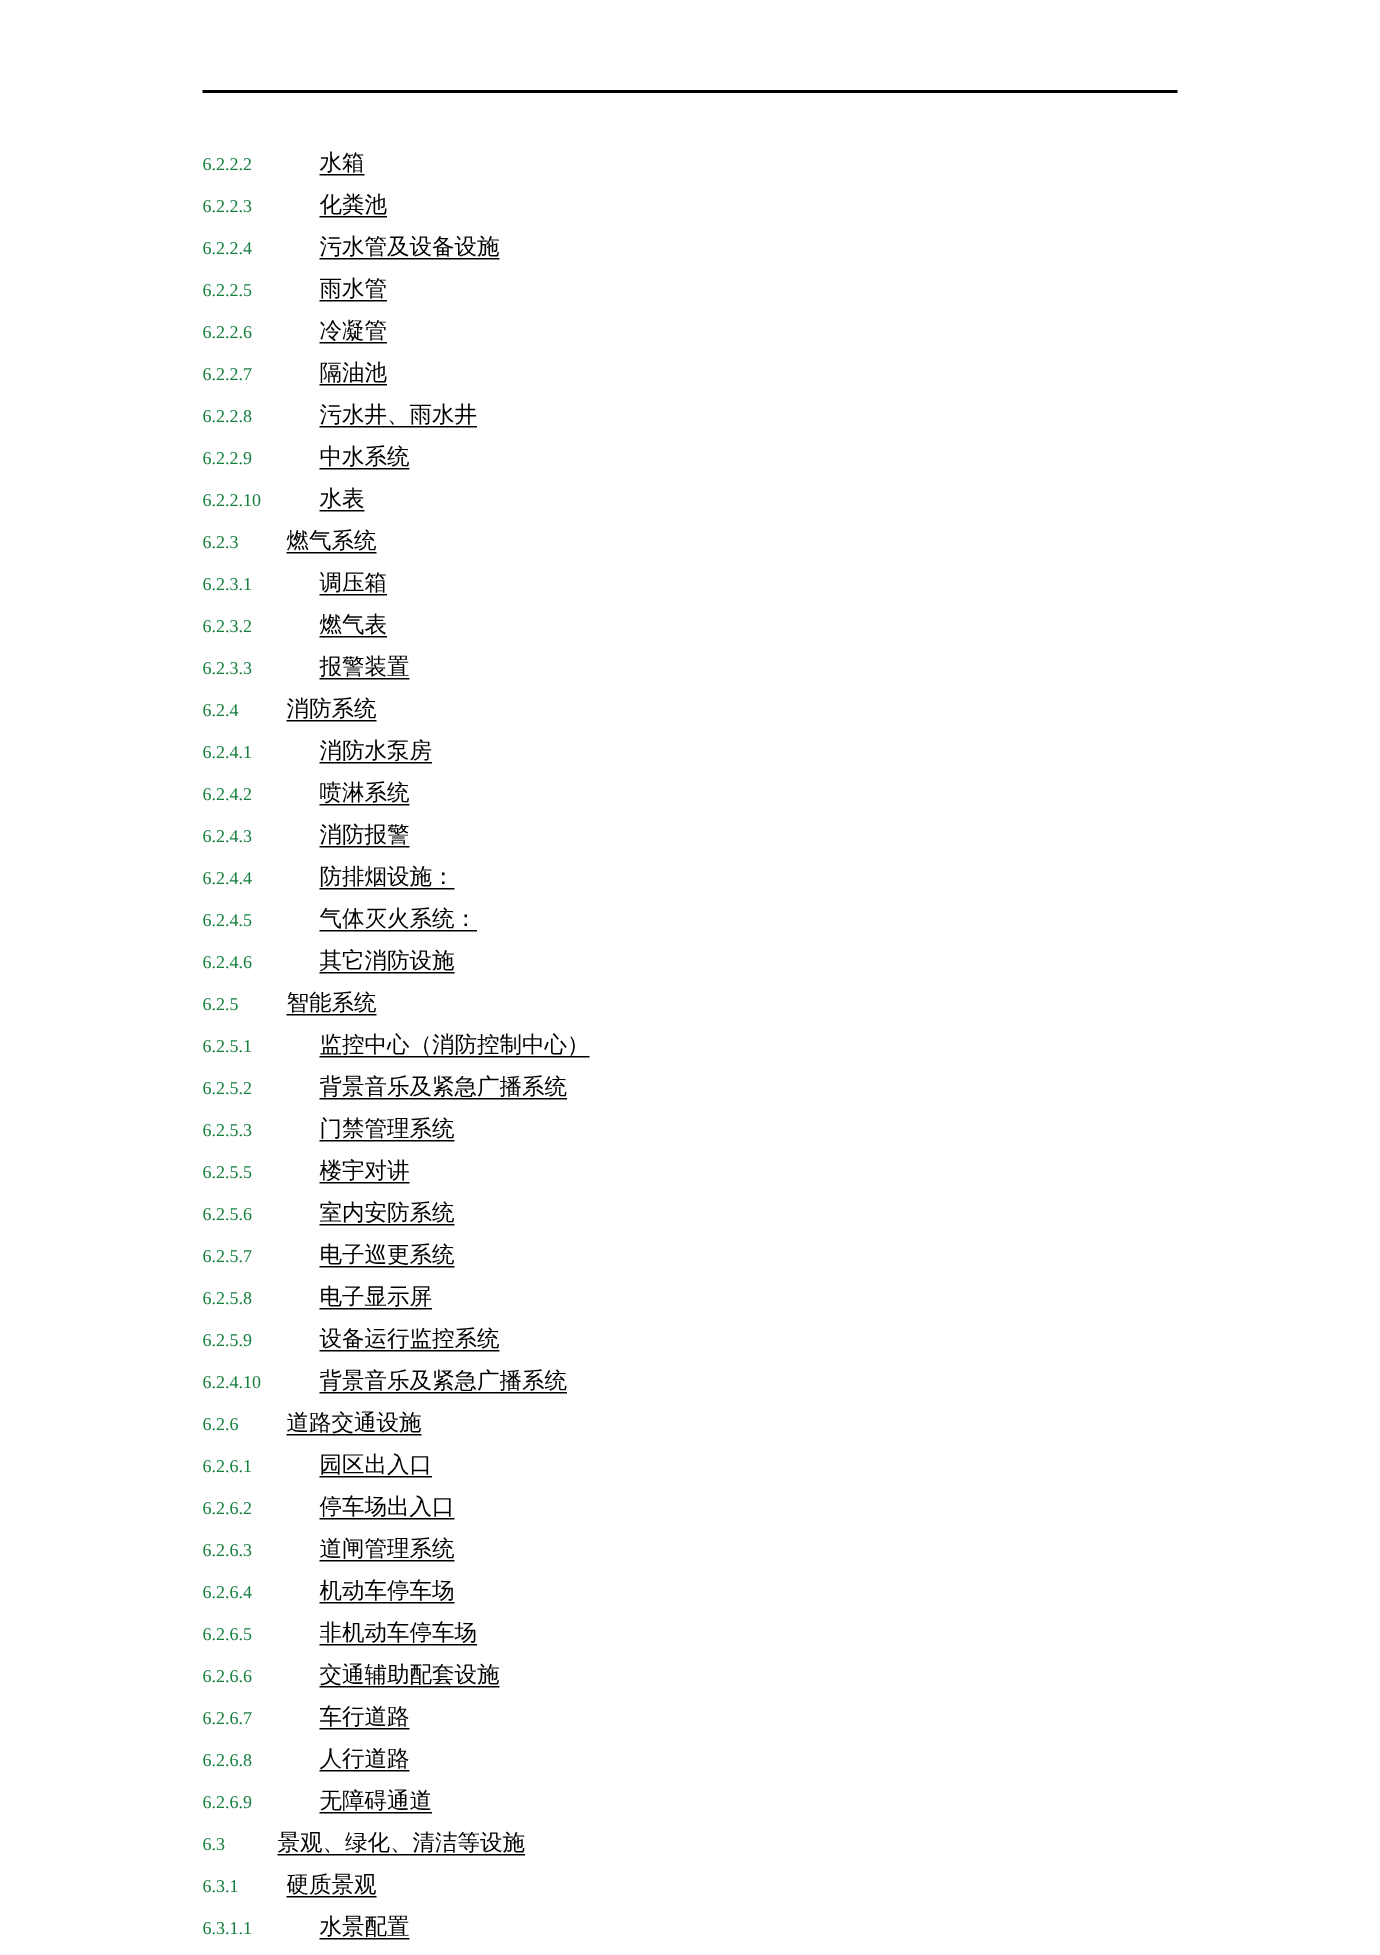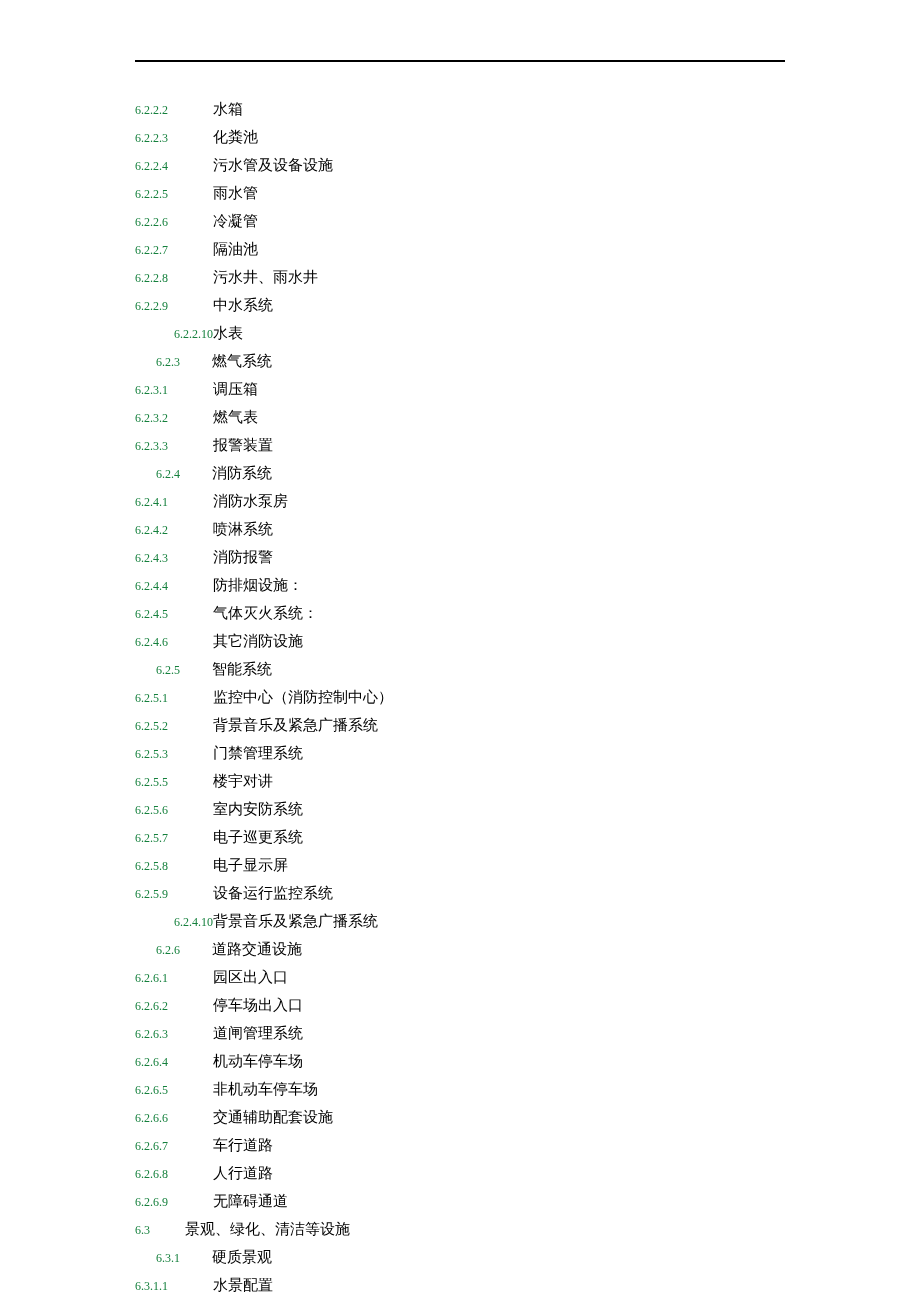--- a/index.html
+++ b/index.html
@@ -31,24 +31,25 @@
     white-space: nowrap;
     margin-bottom: 4px;
   }
   .num {
     font-family: Liberation Serif, serif;
     font-size: 12px;
     color: #15803d;
   }
   
   .lv1 { width: 50px; }   
-  .lv2 { width: 56px; margin-left: 21px; }   
+  .lv2 { width: 56px; }   
   .lv3 { width: 78px; }   
-  .lv3w { width: 78px; text-align: right; }  
+  .lv3w { width: 78px; }  
   .title {
+    text-decoration: underline;
     text-underline-offset: 3px;
     letter-spacing: 0px;
   }
 </style>
 </head>
 <body>
 
 <div class="page">
   <hr class="hr">
   <div class="toc" id="toc">

